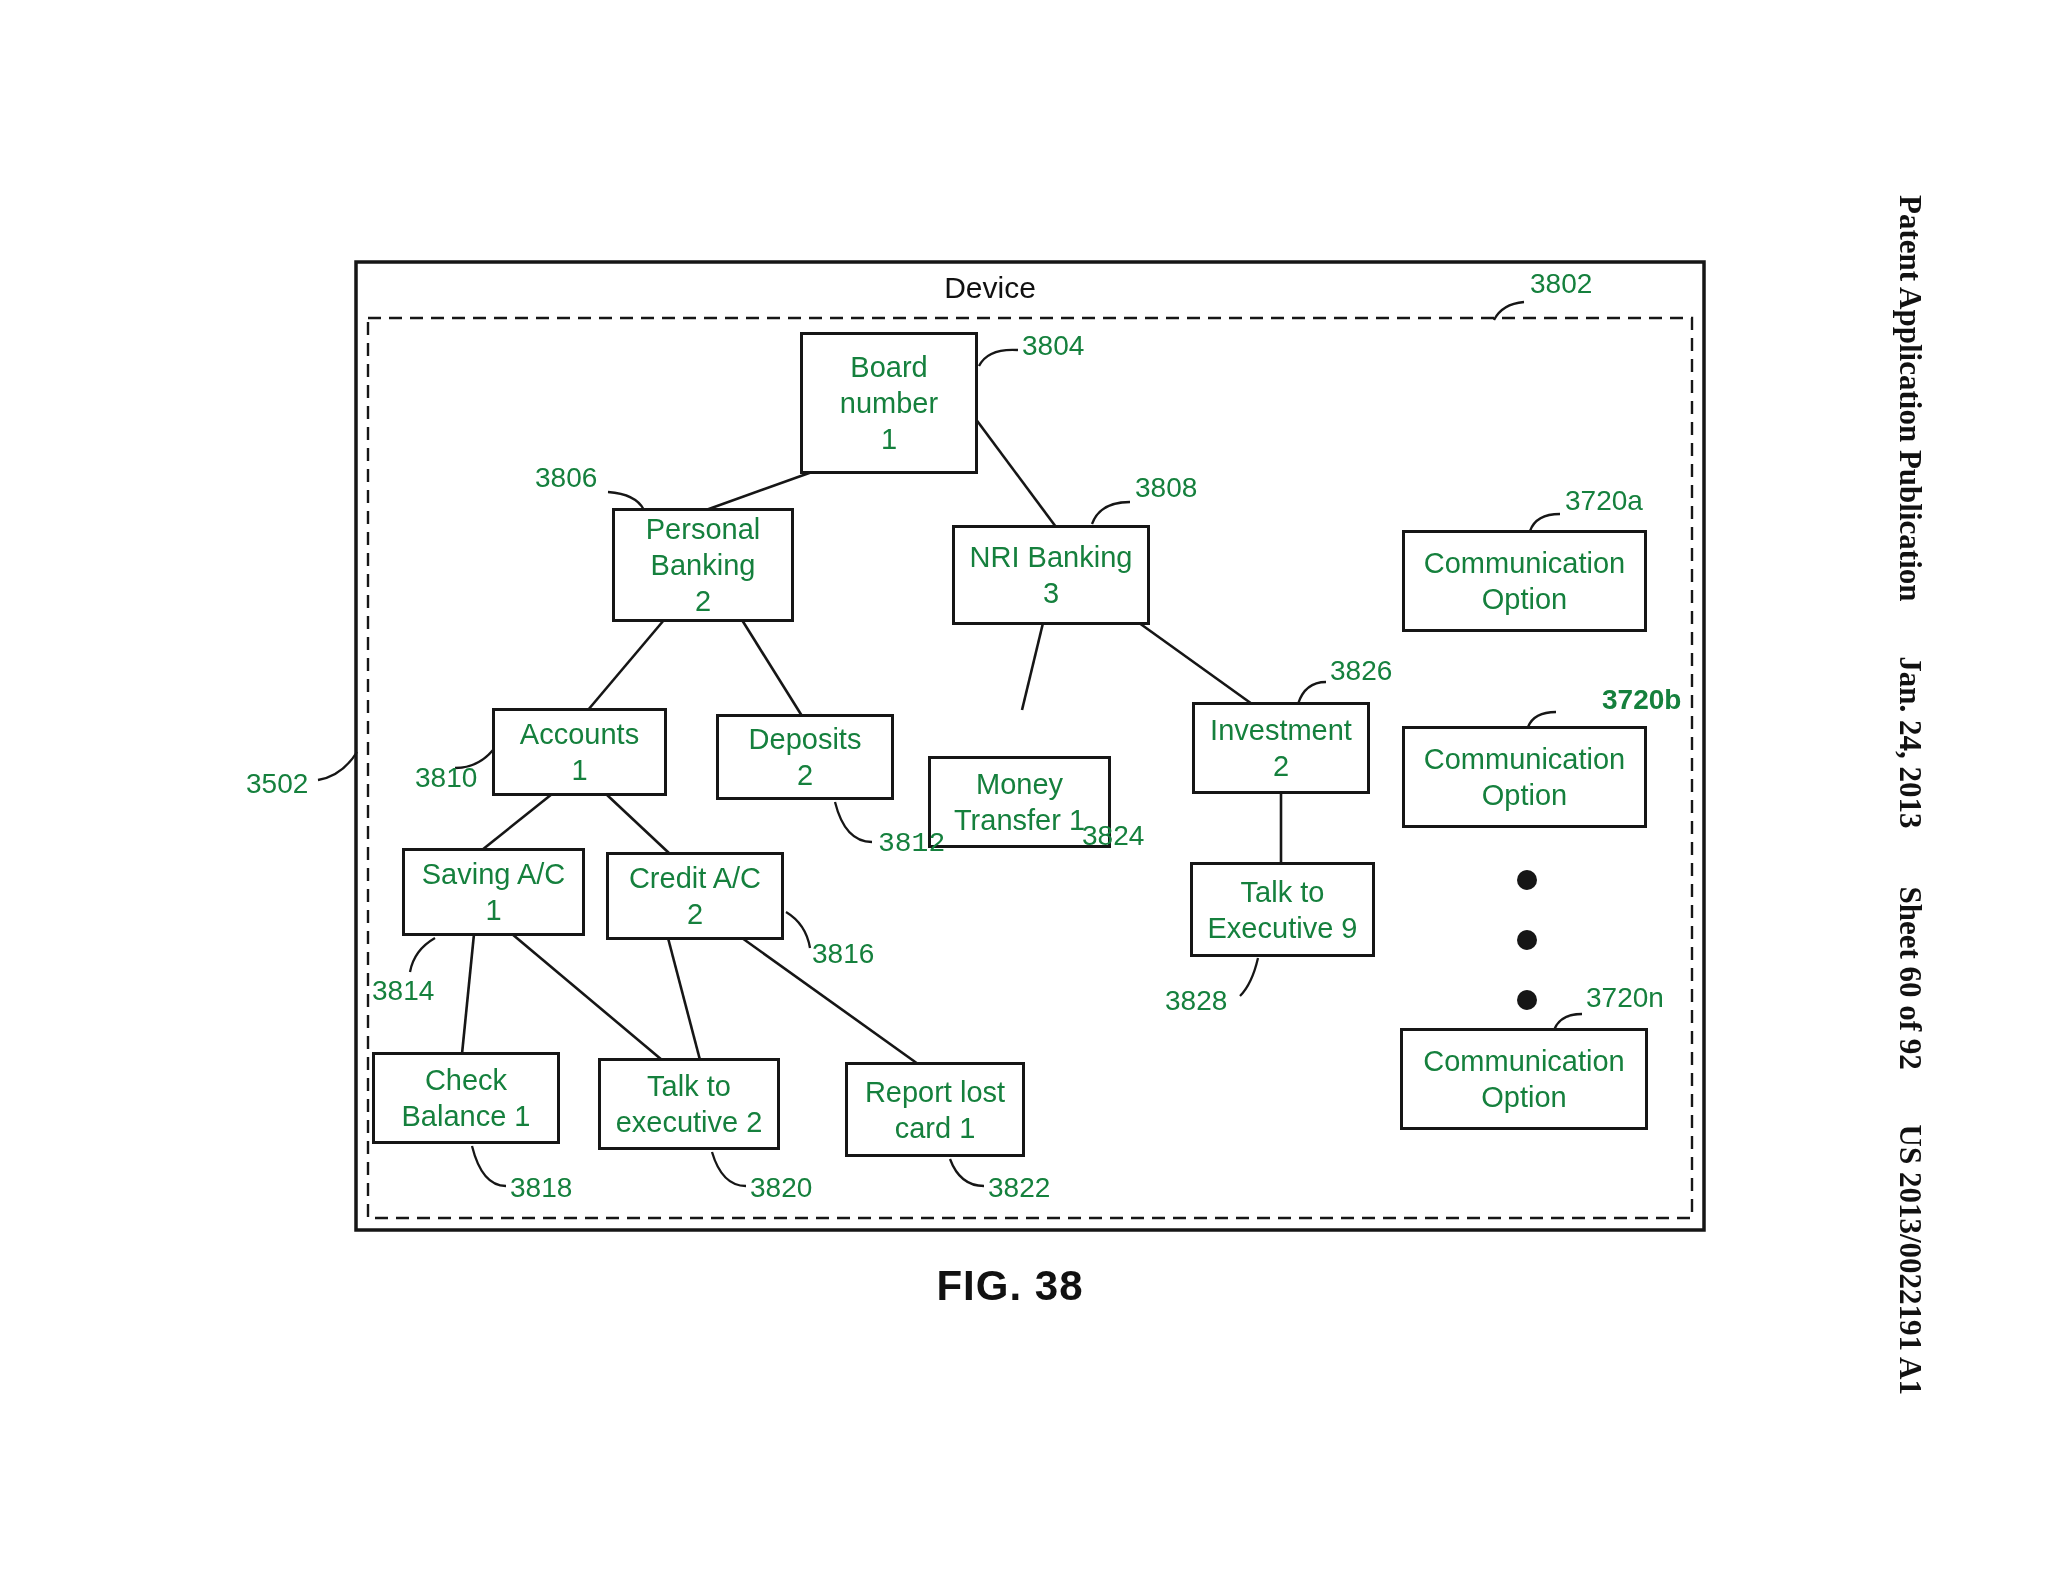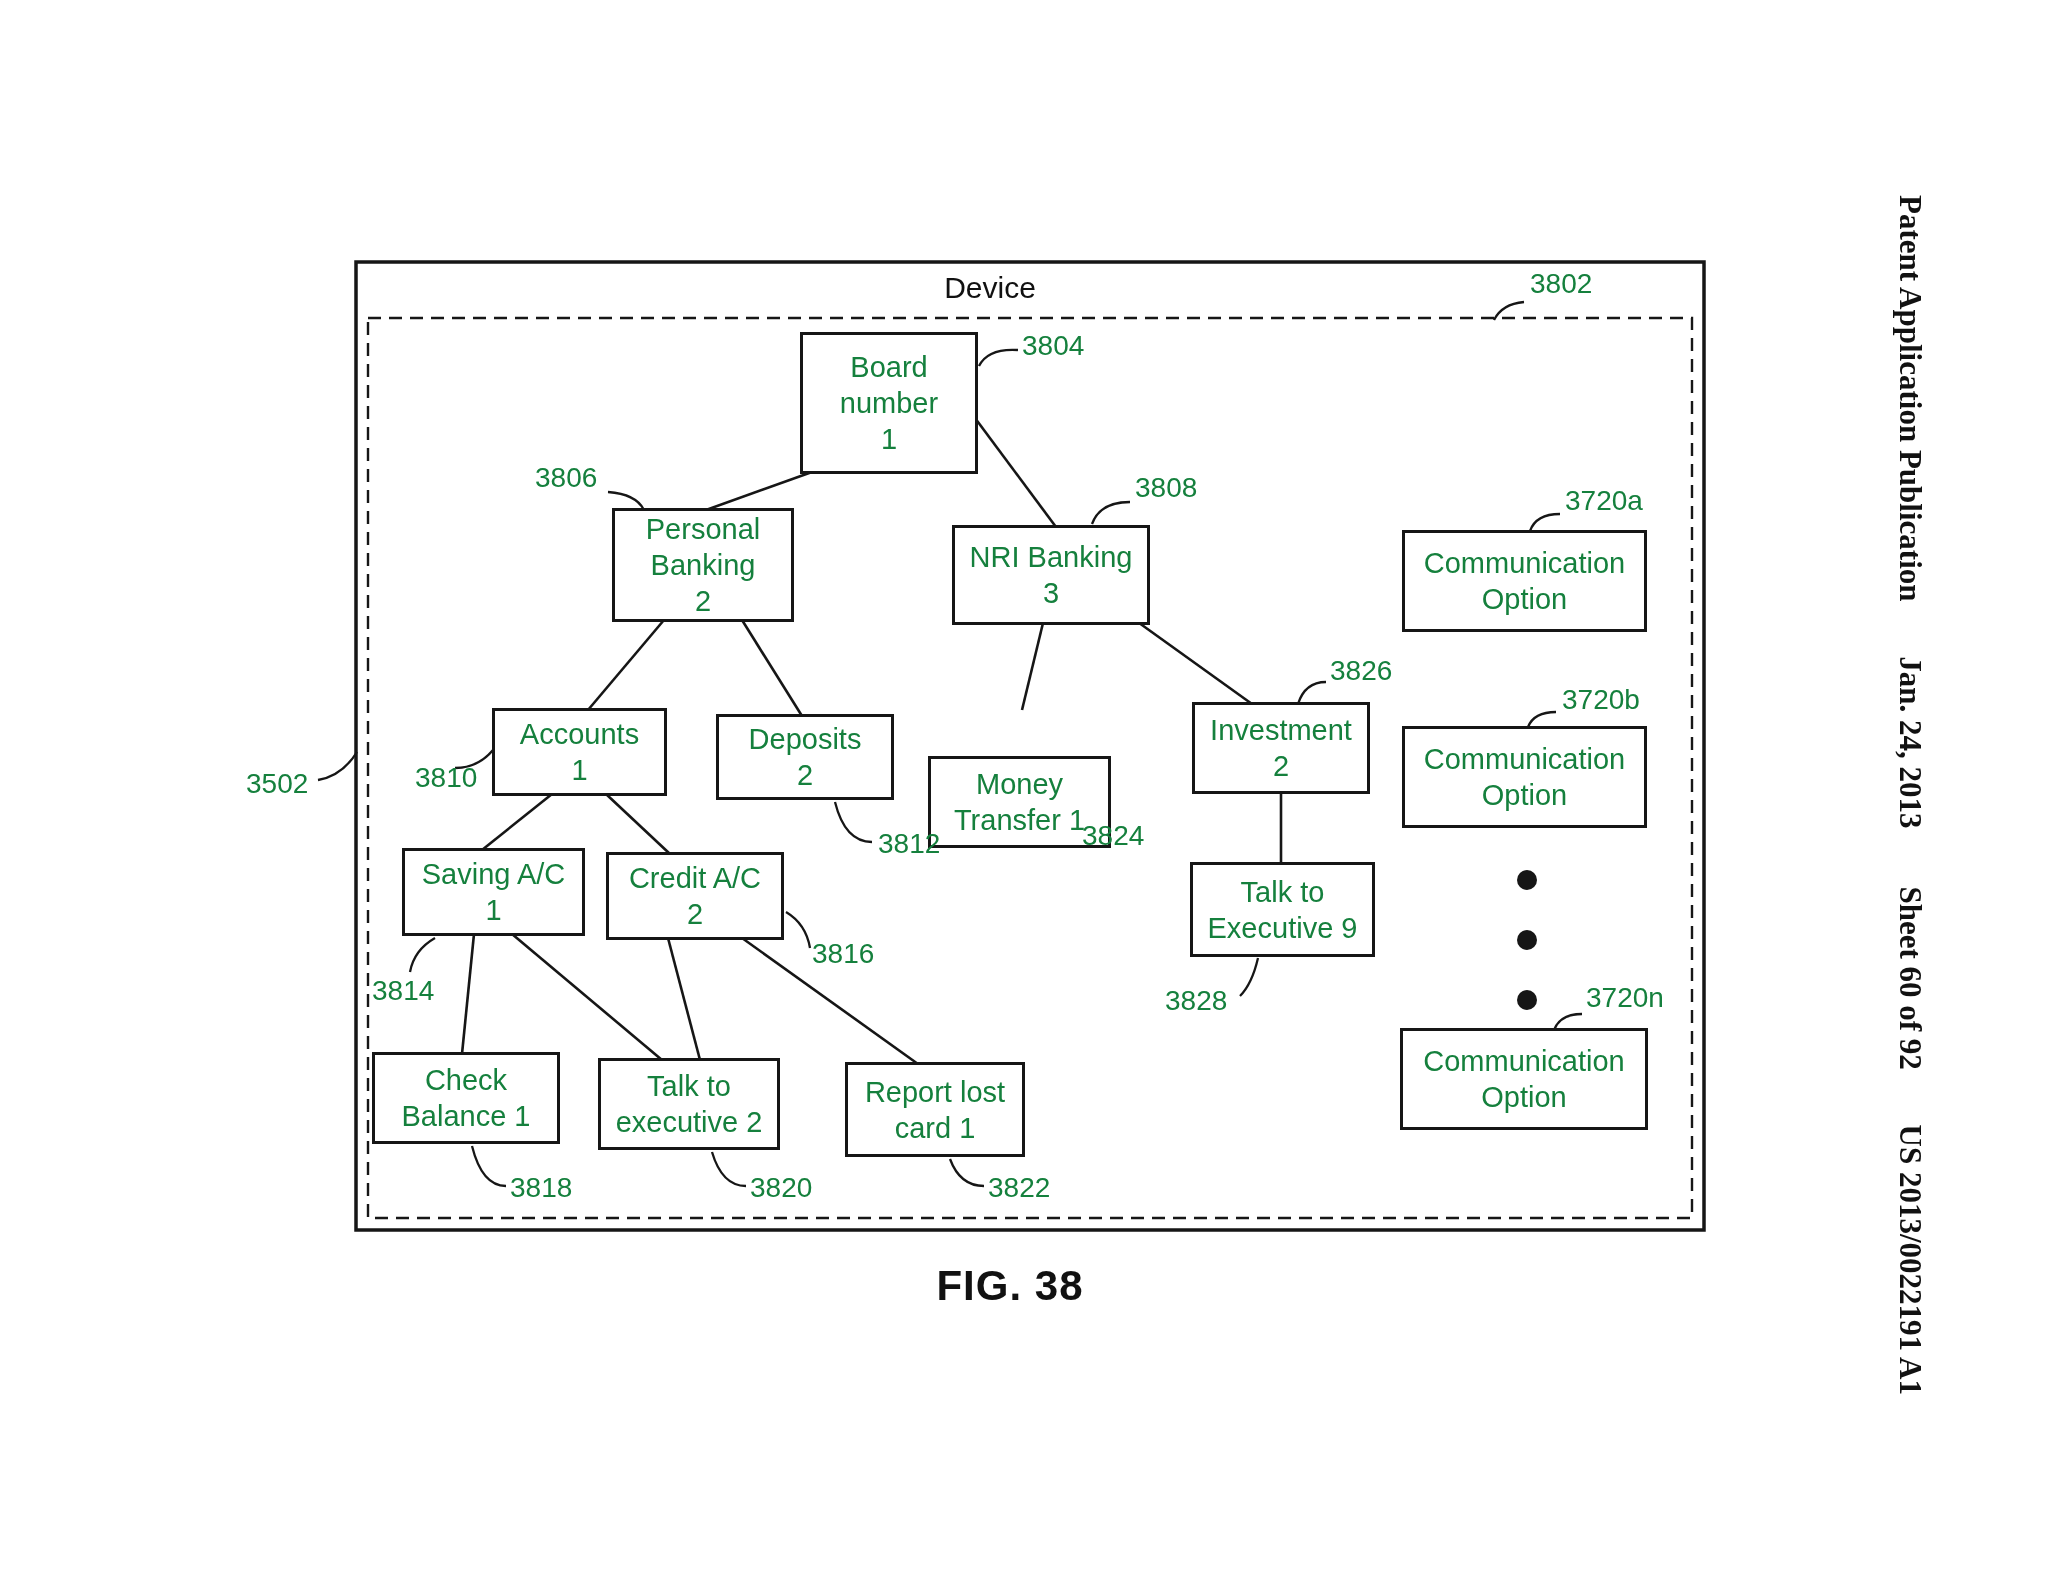--- a/index.html
+++ b/index.html
@@ -146,24 +146,24 @@
   <div class="node" style="left:1402px;top:726px;width:245px;height:102px;">Communication
 Option</div>
   <div class="node" style="left:1400px;top:1028px;width:248px;height:102px;">Communication
 Option</div>
 
   <span class="ref" style="left:1022px;top:330px;">3804</span>
   <span class="ref" style="left:535px;top:462px;">3806</span>
   <span class="ref" style="left:1135px;top:472px;">3808</span>
   <span class="ref" style="left:1565px;top:485px;">3720a</span>
   <span class="ref" style="left:415px;top:762px;">3810</span>
-  <span class="ref" style="left:878px;top:828px;">3812</span>
+  <span class="ref" style="left:878px;top:828px;font-family:Liberation Mono, monospace;">3812</span>
   <span class="ref" style="left:1082px;top:820px;">3824</span>
   <span class="ref" style="left:1330px;top:655px;text-align:right;">3826</span>
-  <span class="ref" style="left:1562px;top:684px;">3720b</span>
+  <span class="ref" style="left:1602px;top:684px;font-weight:bold;">3720b</span>
   <span class="ref" style="left:372px;top:975px;">3814</span>
   <span class="ref" style="left:812px;top:938px;">3816</span>
   <span class="ref" style="left:1165px;top:985px;">3828</span>
   <span class="ref" style="left:510px;top:1172px;">3818</span>
   <span class="ref" style="left:750px;top:1172px;">3820</span>
   <span class="ref" style="left:988px;top:1172px;">3822</span>
   <span class="ref" style="left:1586px;top:982px;">3720n</span>
   <span class="ref" style="left:246px;top:768px;">3502</span>
   <span class="ref" style="left:1530px;top:268px;">3802</span>
 

